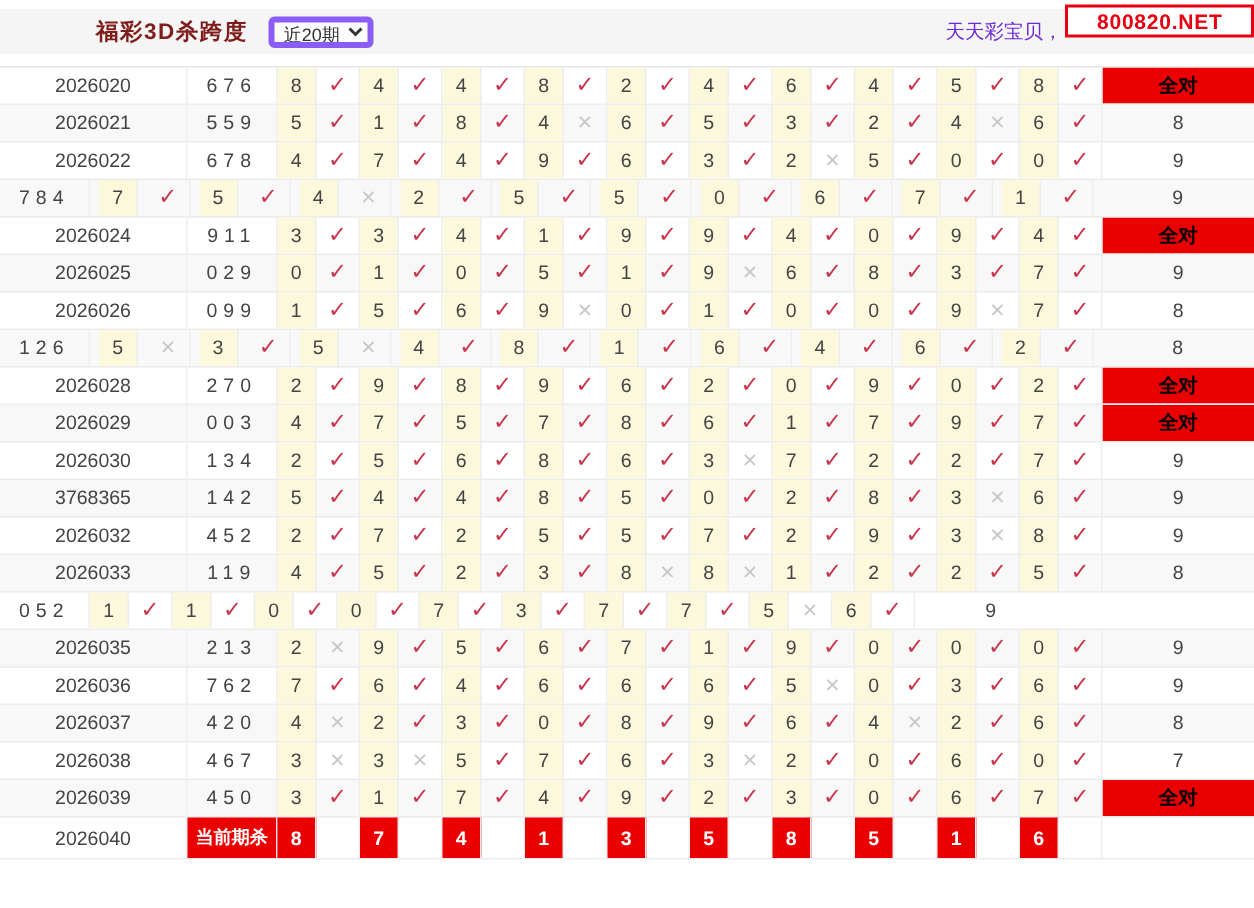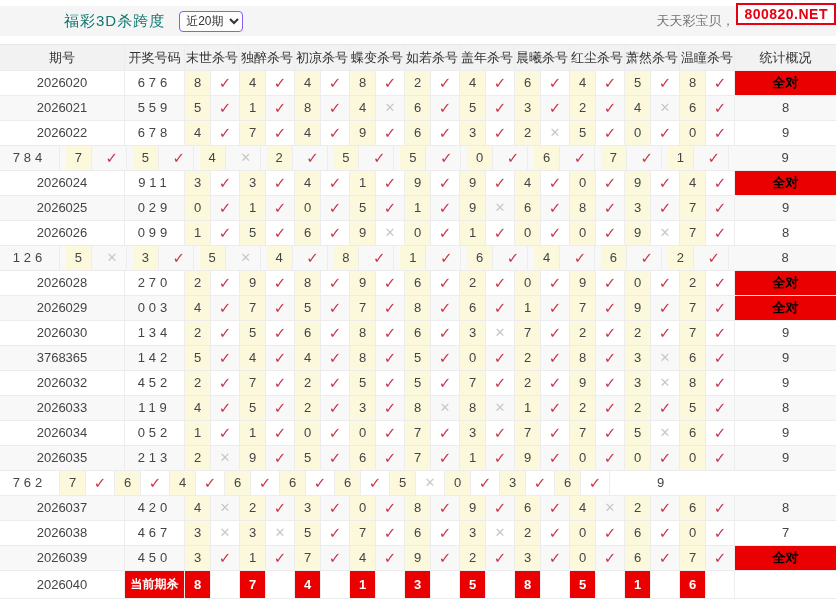--- a/index.html
+++ b/index.html
@@ -2,27 +2,27 @@
 <html><head>
 <meta charset="utf-8">
 <style>
   * { margin:0; padding:0; box-sizing:border-box; }
   html,body { width:836px; height:605px; background:#fff; overflow:hidden;
               font-family:"Liberation Sans","DejaVu Sans",sans-serif; }
 
   
   .topbar { height:30px; margin-top:6px; background:#f5f5f5;
             display:flex; align-items:center; position:relative; }
-  .title { color:#0f766e; font-size:15px; font-weight:normal; margin-left:64px; letter-spacing:1px; }
+  .title { color:#7f1d1d; font-size:15px; font-weight:bold; margin-left:64px; letter-spacing:1px; }
   .range-select { margin-left:14px; font-size:12px; height:21px; padding:0 2px;
-                  border:1px solid #8b5cf6; border-radius:4px; background:#fdfdfd; color:#333; }
+                  border:4px solid #8b5cf6; border-radius:4px; background:#fdfdfd; color:#333; }
   .top-right { margin-left:auto; display:flex; align-items:center; }
-  .site-text { color:#737373; font-size:13px; margin-right:2px; }
+  .site-text { color:#6d28d9; font-size:13px; margin-right:2px; }
   .watermark { border:2px solid #e60012; background:#fff; color:#e60012;
-               font-size:14px; font-weight:bold; padding:0 6px; line-height:18px;
+               font-size:14px; font-weight:bold; padding:0 19px; line-height:18px;
                transform:translateY(-7px); letter-spacing:0.5px; }
 
   
   .table { margin-top:8px; border-top:1px solid #e6e6e6; }
   .row { display:flex; height:25px; line-height:24px; border-bottom:1px solid #ececec;
          font-size:13px; color:#444; }
   .row.alt { background:#f8f8f8;justify-content:space-between; }
   .row.head { height:26px; line-height:25px; background:#f2f2f2; color:#333; }
   .row.current { height:28px; line-height:27px;justify-content:flex-end; }
   .cell { text-align:center; border-right:1px solid #ededed; overflow:hidden; }
@@ -45,35 +45,20 @@
 <div class="topbar">
   <span class="title">福彩3D杀跨度</span>
   <select class="range-select" id="rangeSelect"><option>近20期</option></select>
   <div class="top-right">
     <span class="site-text">天天彩宝贝，</span>
     <span class="watermark">800820.NET</span>
   </div>
 </div>
 
 <div class="table">
-  <div class="row head" id="headRow">
-      <div class="cell c-period">期号</div>
-      <div class="cell c-code" style="letter-spacing: 0px;">开奖号码</div>
-      <div class="cell c-kill">末世杀号</div>
-      <div class="cell c-kill">独醉杀号</div>
-      <div class="cell c-kill">初凉杀号</div>
-      <div class="cell c-kill">蝶变杀号</div>
-      <div class="cell c-kill">如若杀号</div>
-      <div class="cell c-kill">盖年杀号</div>
-      <div class="cell c-kill">晨曦杀号</div>
-      <div class="cell c-kill">红尘杀号</div>
-      <div class="cell c-kill">萧然杀号</div>
-      <div class="cell c-kill">温瞳杀号</div>
-      <div class="cell c-stat">统计概况</div>
-    </div>
   <div id="bodyRows">
       <div class="row">
         <div class="cell c-period">2026020</div>
         <div class="cell c-code">676</div>
         <div class="cell c-num">8</div>
         <div class="cell c-mark mark-ok">✓</div>
         <div class="cell c-num">4</div>
         <div class="cell c-mark mark-ok">✓</div>
         <div class="cell c-num">4</div>
         <div class="cell c-mark mark-ok">✓</div>
@@ -418,21 +403,20 @@
         <div class="cell c-mark mark-ok">✓</div>
         <div class="cell c-num">2</div>
         <div class="cell c-mark mark-ok">✓</div>
         <div class="cell c-num">2</div>
         <div class="cell c-mark mark-ok">✓</div>
         <div class="cell c-num">5</div>
         <div class="cell c-mark mark-ok">✓</div>
         <div class="cell c-stat">8</div>
       </div>
       <div class="row">
-        <div class="cell c-period">2026034</div>
         <div class="cell c-code">052</div>
         <div class="cell c-num">1</div>
         <div class="cell c-mark mark-ok">✓</div>
         <div class="cell c-num">1</div>
         <div class="cell c-mark mark-ok">✓</div>
         <div class="cell c-num">0</div>
         <div class="cell c-mark mark-ok">✓</div>
         <div class="cell c-num">0</div>
         <div class="cell c-mark mark-ok">✓</div>
         <div class="cell c-num">7</div>
@@ -468,20 +452,21 @@
         <div class="cell c-mark mark-ok">✓</div>
         <div class="cell c-num">0</div>
         <div class="cell c-mark mark-ok">✓</div>
         <div class="cell c-num">0</div>
         <div class="cell c-mark mark-ok">✓</div>
         <div class="cell c-num">0</div>
         <div class="cell c-mark mark-ok">✓</div>
         <div class="cell c-stat">9</div>
       </div>
       <div class="row">
+        <div class="cell c-period">2026036</div>
         <div class="cell c-code">762</div>
         <div class="cell c-num">7</div>
         <div class="cell c-mark mark-ok">✓</div>
         <div class="cell c-num">6</div>
         <div class="cell c-mark mark-ok">✓</div>
         <div class="cell c-num">4</div>
         <div class="cell c-mark mark-ok">✓</div>
         <div class="cell c-num">6</div>
         <div class="cell c-mark mark-ok">✓</div>
         <div class="cell c-num">6</div>

